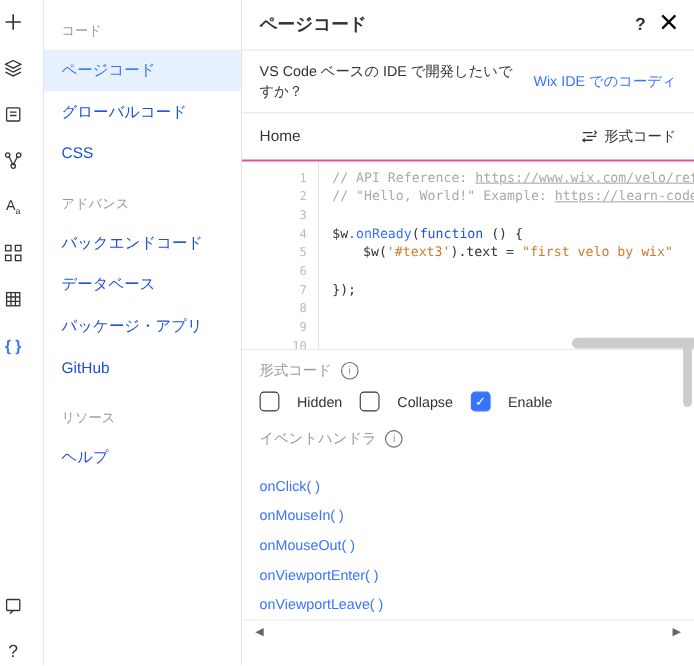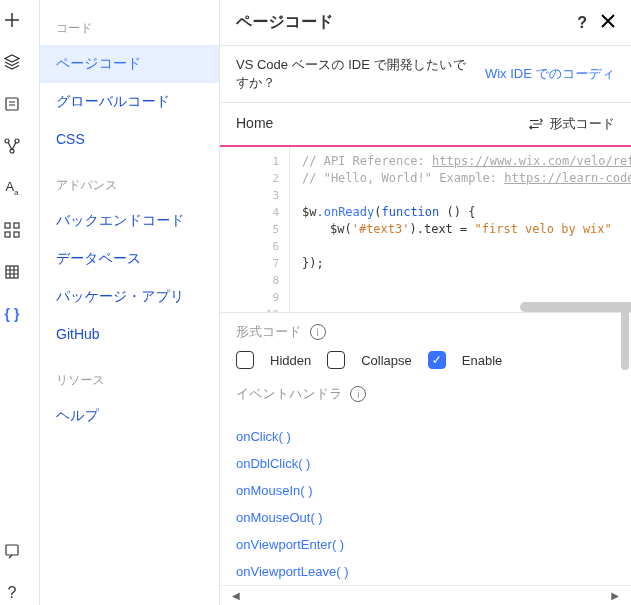--- a/index.html
+++ b/index.html
@@ -192,21 +192,20 @@
           <span>Enable</span>
         </label>
     </div>
     <div class="prow-title">
       <span>イベントハンドラ</span>
       <span class="info-i">i</span>
     </div>
   </div>
   <div class="events">
     <div class="ev">onClick( )</div>
-    <div class="ev">onDblClick( )</div>
     <div class="ev">onMouseIn( )</div>
     <div class="ev">onMouseOut( )</div>
     <div class="ev">onViewportEnter( )</div>
     <div class="ev">onViewportLeave( )</div>
   </div>
   <div class="scroll-v" style="top:310px;height:60px"></div>
   <div class="bscroll">
     <span class="arr">◀</span>
     <span class="sp"></span>
     <span class="arr">▶</span>

